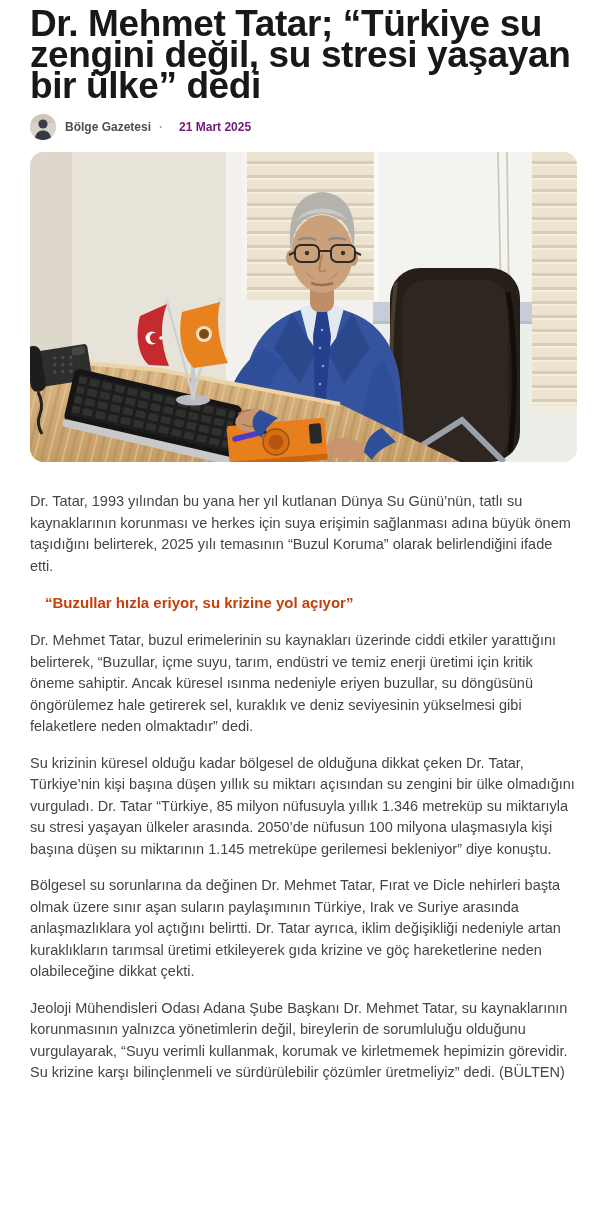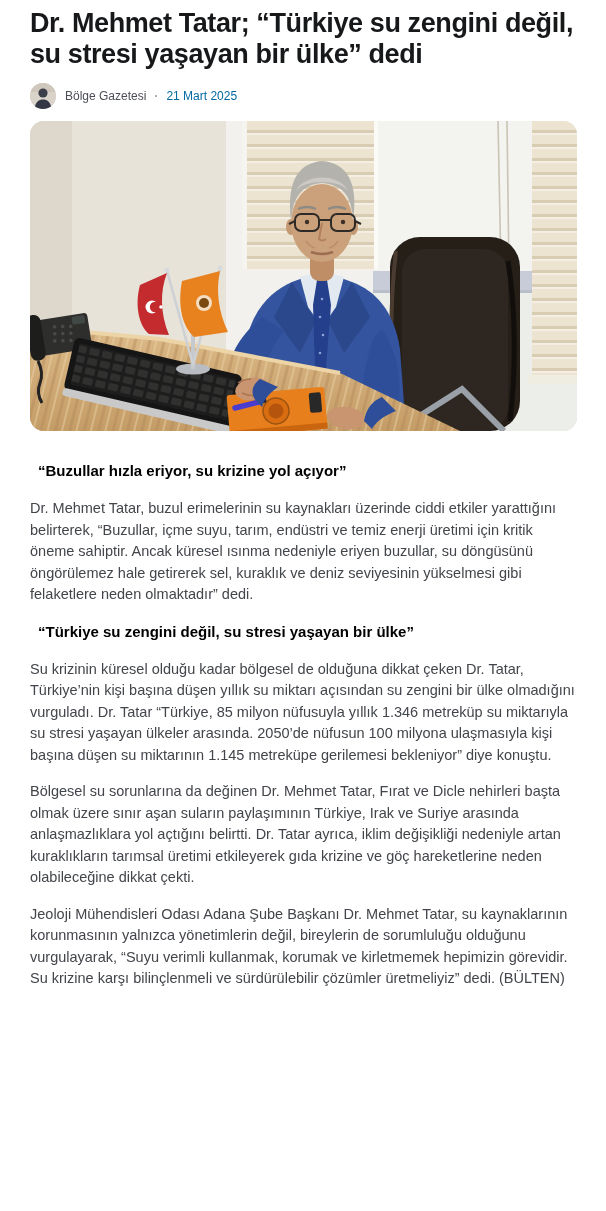--- a/index.html
+++ b/index.html
@@ -3,37 +3,37 @@
 <meta charset="utf-8">
 <style>
   html,body{margin:0;padding:0;}
   body{
     width:606px;height:1211px;overflow:hidden;background:#ffffff;
     font-family:"Liberation Sans","DejaVu Sans",sans-serif;
     -webkit-font-smoothing:antialiased;
   }
   .page{padding:8px 29px 0 30px;}
   .title{
-    margin:0;color:#17181a;font-size:27px;line-height:31px;
+    margin:0;color:#17181a;font-size:37px;line-height:31px;
     font-weight:800;letter-spacing:-0.4px;
   }
   .byline{display:flex;align-items:center;margin-top:13px;height:26px;}
   .avatar{width:26px;height:26px;border-radius:50%;overflow:hidden;flex:0 0 auto;background:#d6d0c8;}
-  .byline .author{margin-left:9px;font-size:12px;font-weight:400;color:#4b4e55;}
+  .byline .author{margin-left:9px;font-size:12px;font-weight:700;color:#4b4e55;}
   .byline .sep{margin:0 8px;color:#9aa0a6;font-size:12px;font-weight:700;}
-  .byline .date{font-size:12px;font-weight:400;color:#0369a1;}
+  .byline .date{font-size:12px;font-weight:700;color:#701a75;margin-left:8px;}
   .hero{
     margin-top:12px;width:547px;height:310px;border-radius:14px;
     overflow:hidden;background:#e9e6dd;
   }
   .hero svg{display:block;width:547px;height:310px;}
   .article-body{margin-top:29px;color:#42454a;font-size:14.5px;line-height:21.5px;}
   .article-body p{margin:0 0 15px;}
   .article-body h2{
-    margin:9px 8px 16px;font-size:15px;line-height:22px;font-weight:800;color:#000000;
+    margin:9px 15px 16px;font-size:15px;line-height:22px;font-weight:800;color:#c2410c;
   }
 </style>
 </head>
 <body>
 
 <div class="page">
 
   <h1 class="title">Dr. Mehmet Tatar; “Türkiye su zengini değil, su stresi yaşayan bir ülke” dedi</h1>
 
   <div class="byline">
@@ -192,21 +192,21 @@
       </g>
       <ellipse cx="222" cy="268" rx="17" ry="11" fill="#c89570" transform="rotate(-14 222 268)"></ellipse>
       <path d="M208 262 Q 214 258 221 258 M 212 272 Q 220 276 230 274" stroke="#a8764f" stroke-width="1.4" fill="none"></path>
       <ellipse cx="316" cy="297" rx="19" ry="11" fill="#c89570" transform="rotate(8 316 297)"></ellipse>
       <path d="M226 280 C 220 272 222 264 230 258 L 248 266 C 240 272 234 278 232 286 Z" fill="#2f4e9a"></path>
       <path d="M334 300 C 336 288 342 280 352 276 L 366 290 C 356 294 346 300 342 308 Z" fill="#2f4e9a"></path>
     </svg>
   </div>
 
   <div class="article-body">
+    <p>Dr. Tatar, 1993 yılından bu yana her yıl kutlanan Dünya Su Günü’nün, tatlı su kaynaklarının korunması ve herkes için suya erişimin sağlanması adına büyük önem taşıdığını belirterek, 2025 yılı temasının “Buzul Koruma” olarak belirlendiğini ifade etti.</p>
     <h2>“Buzullar hızla eriyor, su krizine yol açıyor”</h2>
     <p>Dr. Mehmet Tatar, buzul erimelerinin su kaynakları üzerinde ciddi etkiler yarattığını belirterek, “Buzullar, içme suyu, tarım, endüstri ve temiz enerji üretimi için kritik öneme sahiptir. Ancak küresel ısınma nedeniyle eriyen buzullar, su döngüsünü öngörülemez hale getirerek sel, kuraklık ve deniz seviyesinin yükselmesi gibi felaketlere neden olmaktadır” dedi.</p>
-    <h2>“Türkiye su zengini değil, su stresi yaşayan bir ülke”</h2>
     <p>Su krizinin küresel olduğu kadar bölgesel de olduğuna dikkat çeken Dr. Tatar, Türkiye’nin kişi başına düşen yıllık su miktarı açısından su zengini bir ülke olmadığını vurguladı. Dr. Tatar “Türkiye, 85 milyon nüfusuyla yıllık 1.346 metreküp su miktarıyla su stresi yaşayan ülkeler arasında. 2050’de nüfusun 100 milyona ulaşmasıyla kişi başına düşen su miktarının 1.145 metreküpe gerilemesi bekleniyor” diye konuştu.</p>
     <p>Bölgesel su sorunlarına da değinen Dr. Mehmet Tatar, Fırat ve Dicle nehirleri başta olmak üzere sınır aşan suların paylaşımının Türkiye, Irak ve Suriye arasında anlaşmazlıklara yol açtığını belirtti. Dr. Tatar ayrıca, iklim değişikliği nedeniyle artan kuraklıkların tarımsal üretimi etkileyerek gıda krizine ve göç hareketlerine neden olabileceğine dikkat çekti.</p>
     <p>Jeoloji Mühendisleri Odası Adana Şube Başkanı Dr. Mehmet Tatar, su kaynaklarının korunmasının yalnızca yönetimlerin değil, bireylerin de sorumluluğu olduğunu vurgulayarak, “Suyu verimli kullanmak, korumak ve kirletmemek hepimizin görevidir. Su krizine karşı bilinçlenmeli ve sürdürülebilir çözümler üretmeliyiz” dedi. (BÜLTEN)</p>
   </div>
 
 </div>
 
 </body></html>

